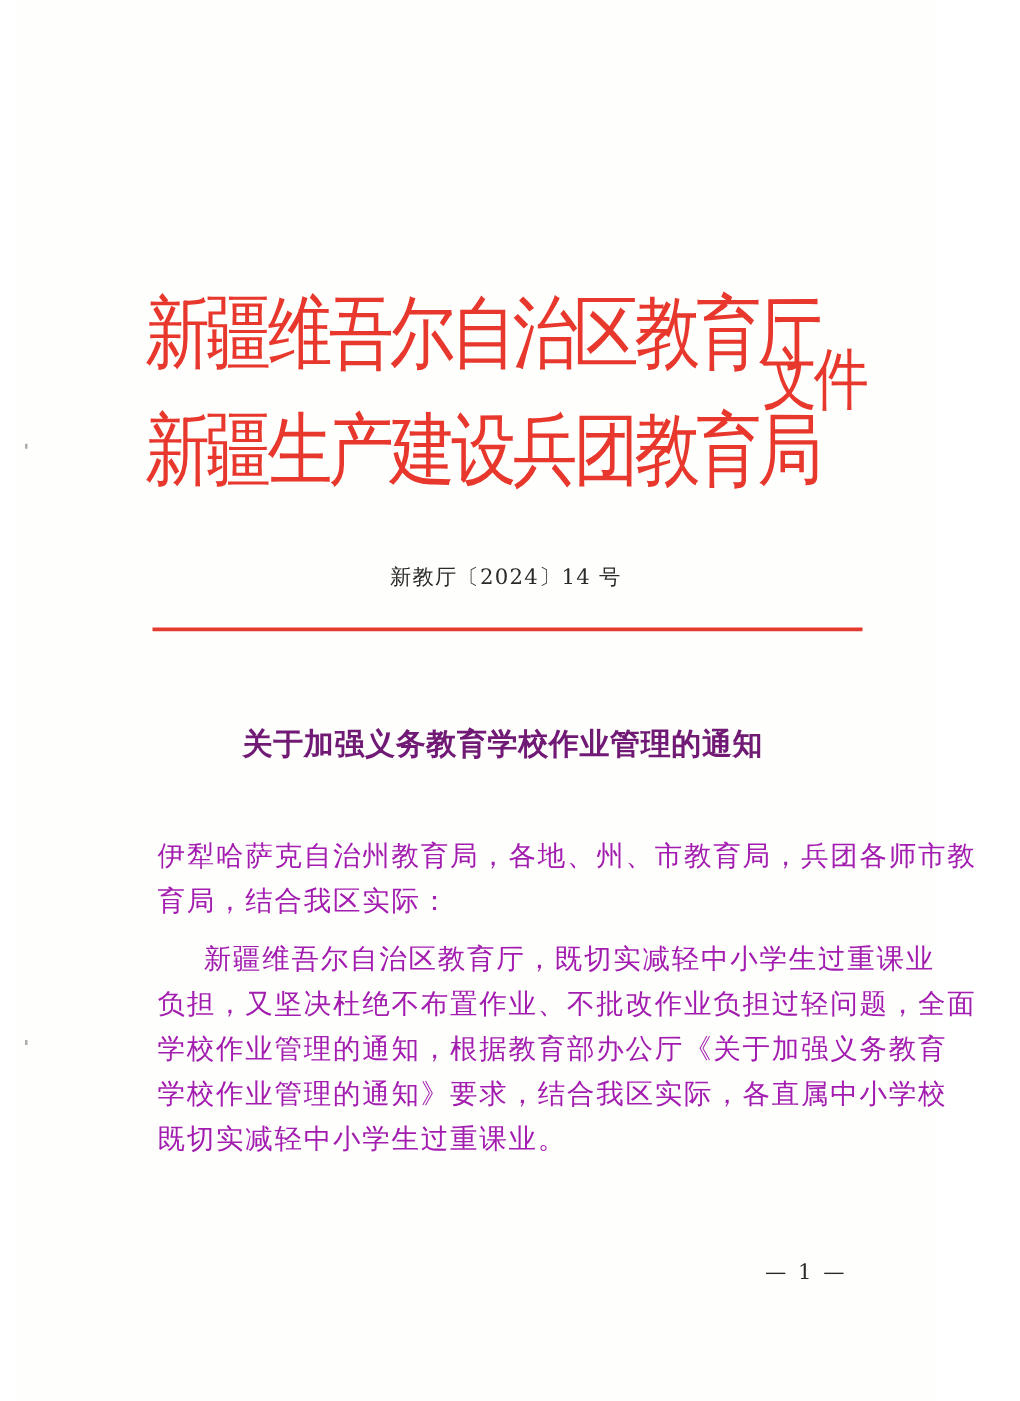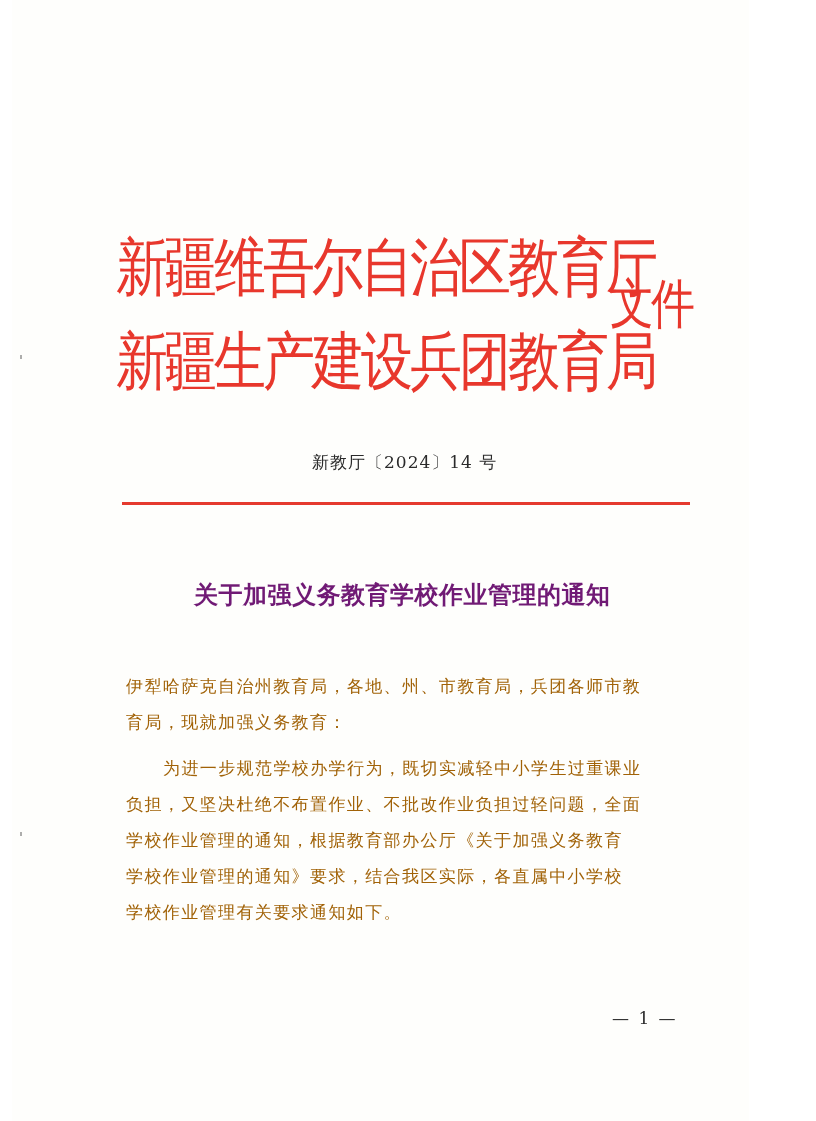--- a/index.html
+++ b/index.html
@@ -78,23 +78,23 @@
       color: #701a75;
       letter-spacing: 0.5px;
       white-space: nowrap;
       margin-left: 32px;
     }
     .body-text {
       position: absolute;
       left: 114px;
       width: 570px;
       font-family: "DejaVu Sans", "Liberation Sans", sans-serif;
-      font-size: 17px;
+      font-size: 22px;
       line-height: 36px;
-      color: #a16207;
+      color: #a21caf;
       letter-spacing: 1.4px;
     }
     .addressee { top: 668px; }
     .para { top: 750px; }
     .line { display: block; white-space: nowrap; }
     .indent { padding-left: 37px; }
     .page-number {
       position: absolute;
       left: 600px;
       top: 1006px;
@@ -125,25 +125,25 @@
   <div class="header-suffix">文件</div>
 
   <div class="doc-number">新教厅〔2024〕14 号</div>
 
   <div class="red-rule"></div>
 
   <div class="doc-title">关于加强义务教育学校作业管理的通知</div>
 
   <div class="body-text addressee">
     <span class="line">伊犁哈萨克自治州教育局，各地、州、市教育局，兵团各师市教</span>
-    <span class="line">育局，现就加强义务教育：</span>
+    <span class="line">育局，结合我区实际：</span>
   </div>
 
   <div class="body-text para">
-    <span class="line indent">为进一步规范学校办学行为，既切实减轻中小学生过重课业</span>
+    <span class="line indent">新疆维吾尔自治区教育厅，既切实减轻中小学生过重课业</span>
     <span class="line">负担，又坚决杜绝不布置作业、不批改作业负担过轻问题，全面</span>
     <span class="line">学校作业管理的通知，根据教育部办公厅《关于加强义务教育</span>
     <span class="line">学校作业管理的通知》要求，结合我区实际，各直属中小学校</span>
-    <span class="line">学校作业管理有关要求通知如下。</span>
+    <span class="line">既切实减轻中小学生过重课业。</span>
   </div>
 
   <div class="page-number">— 1 —</div>
 </div>
 
 </body></html>

